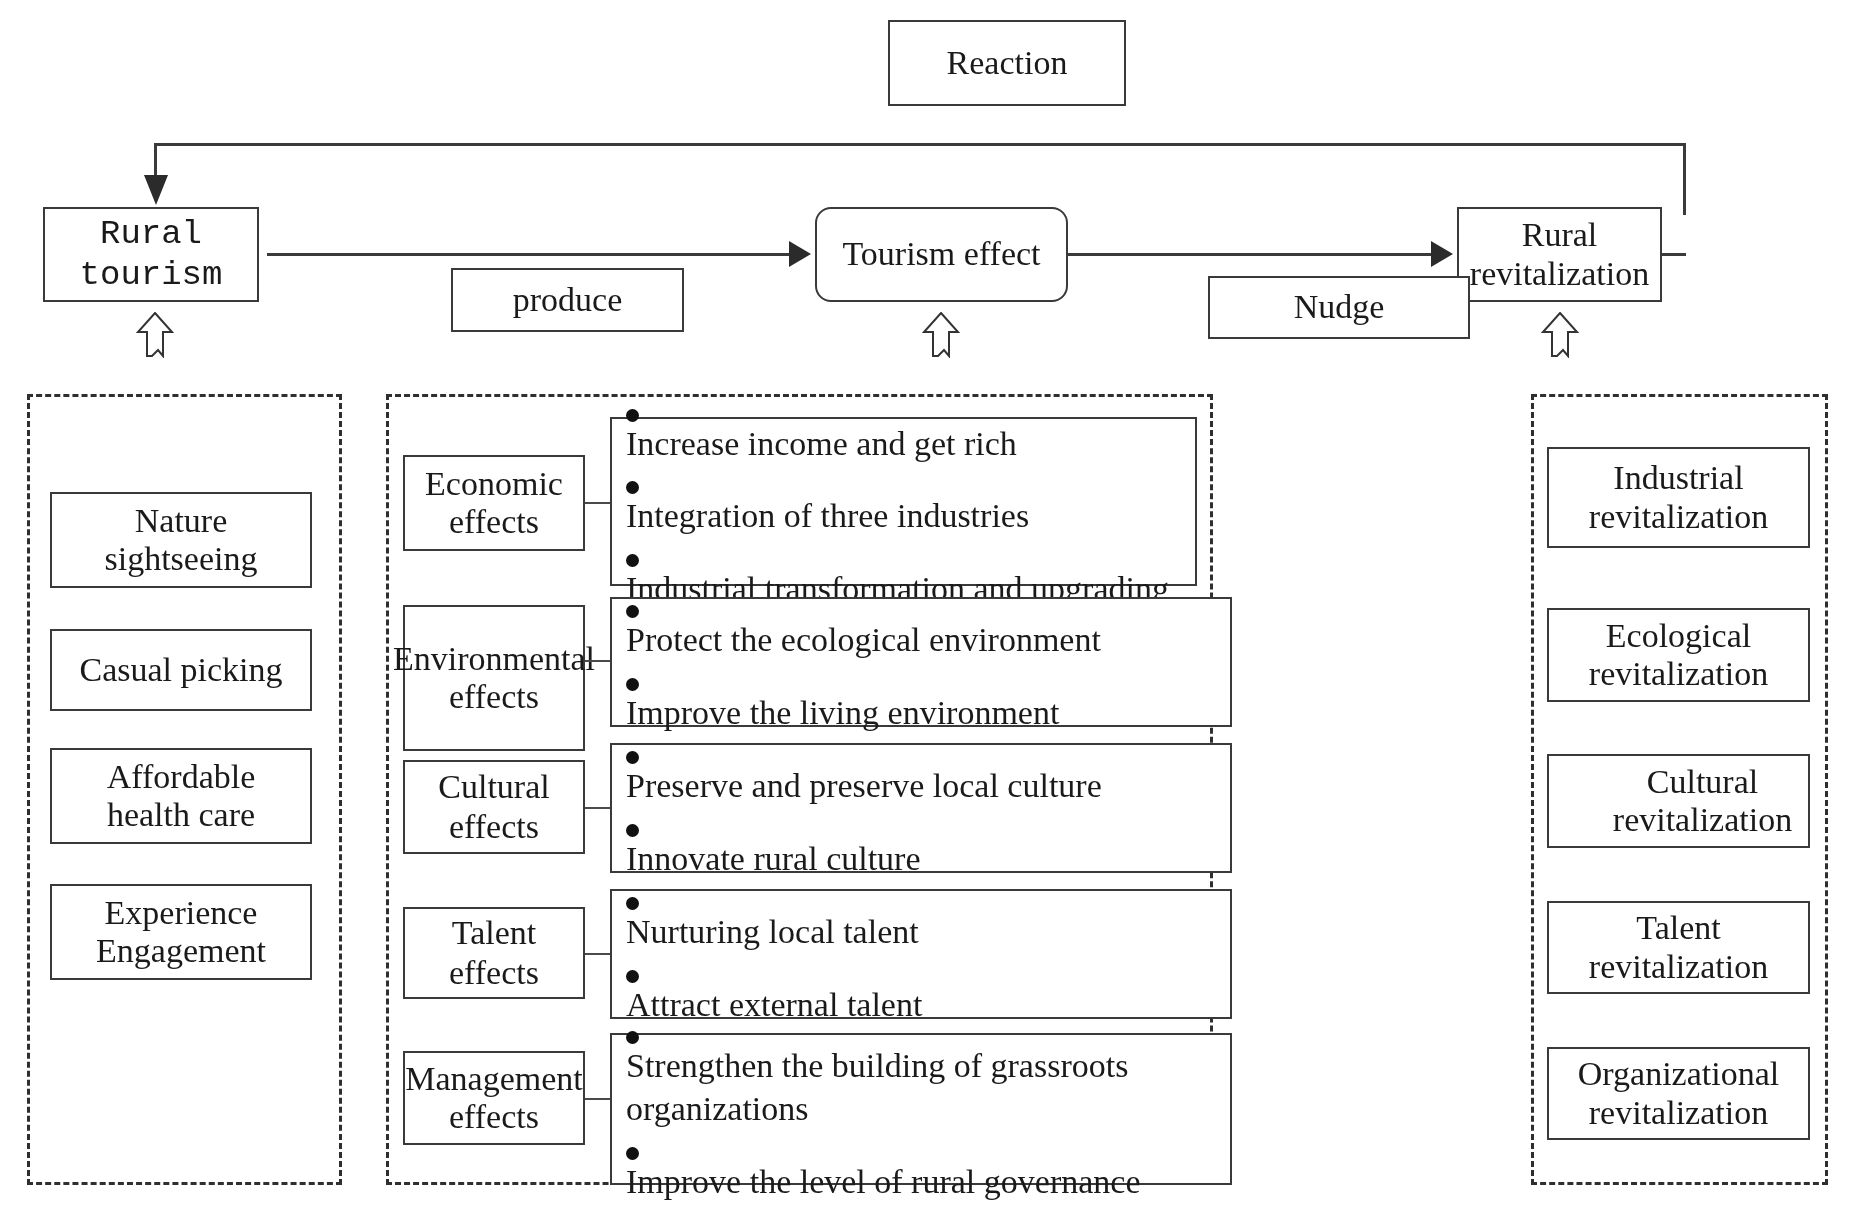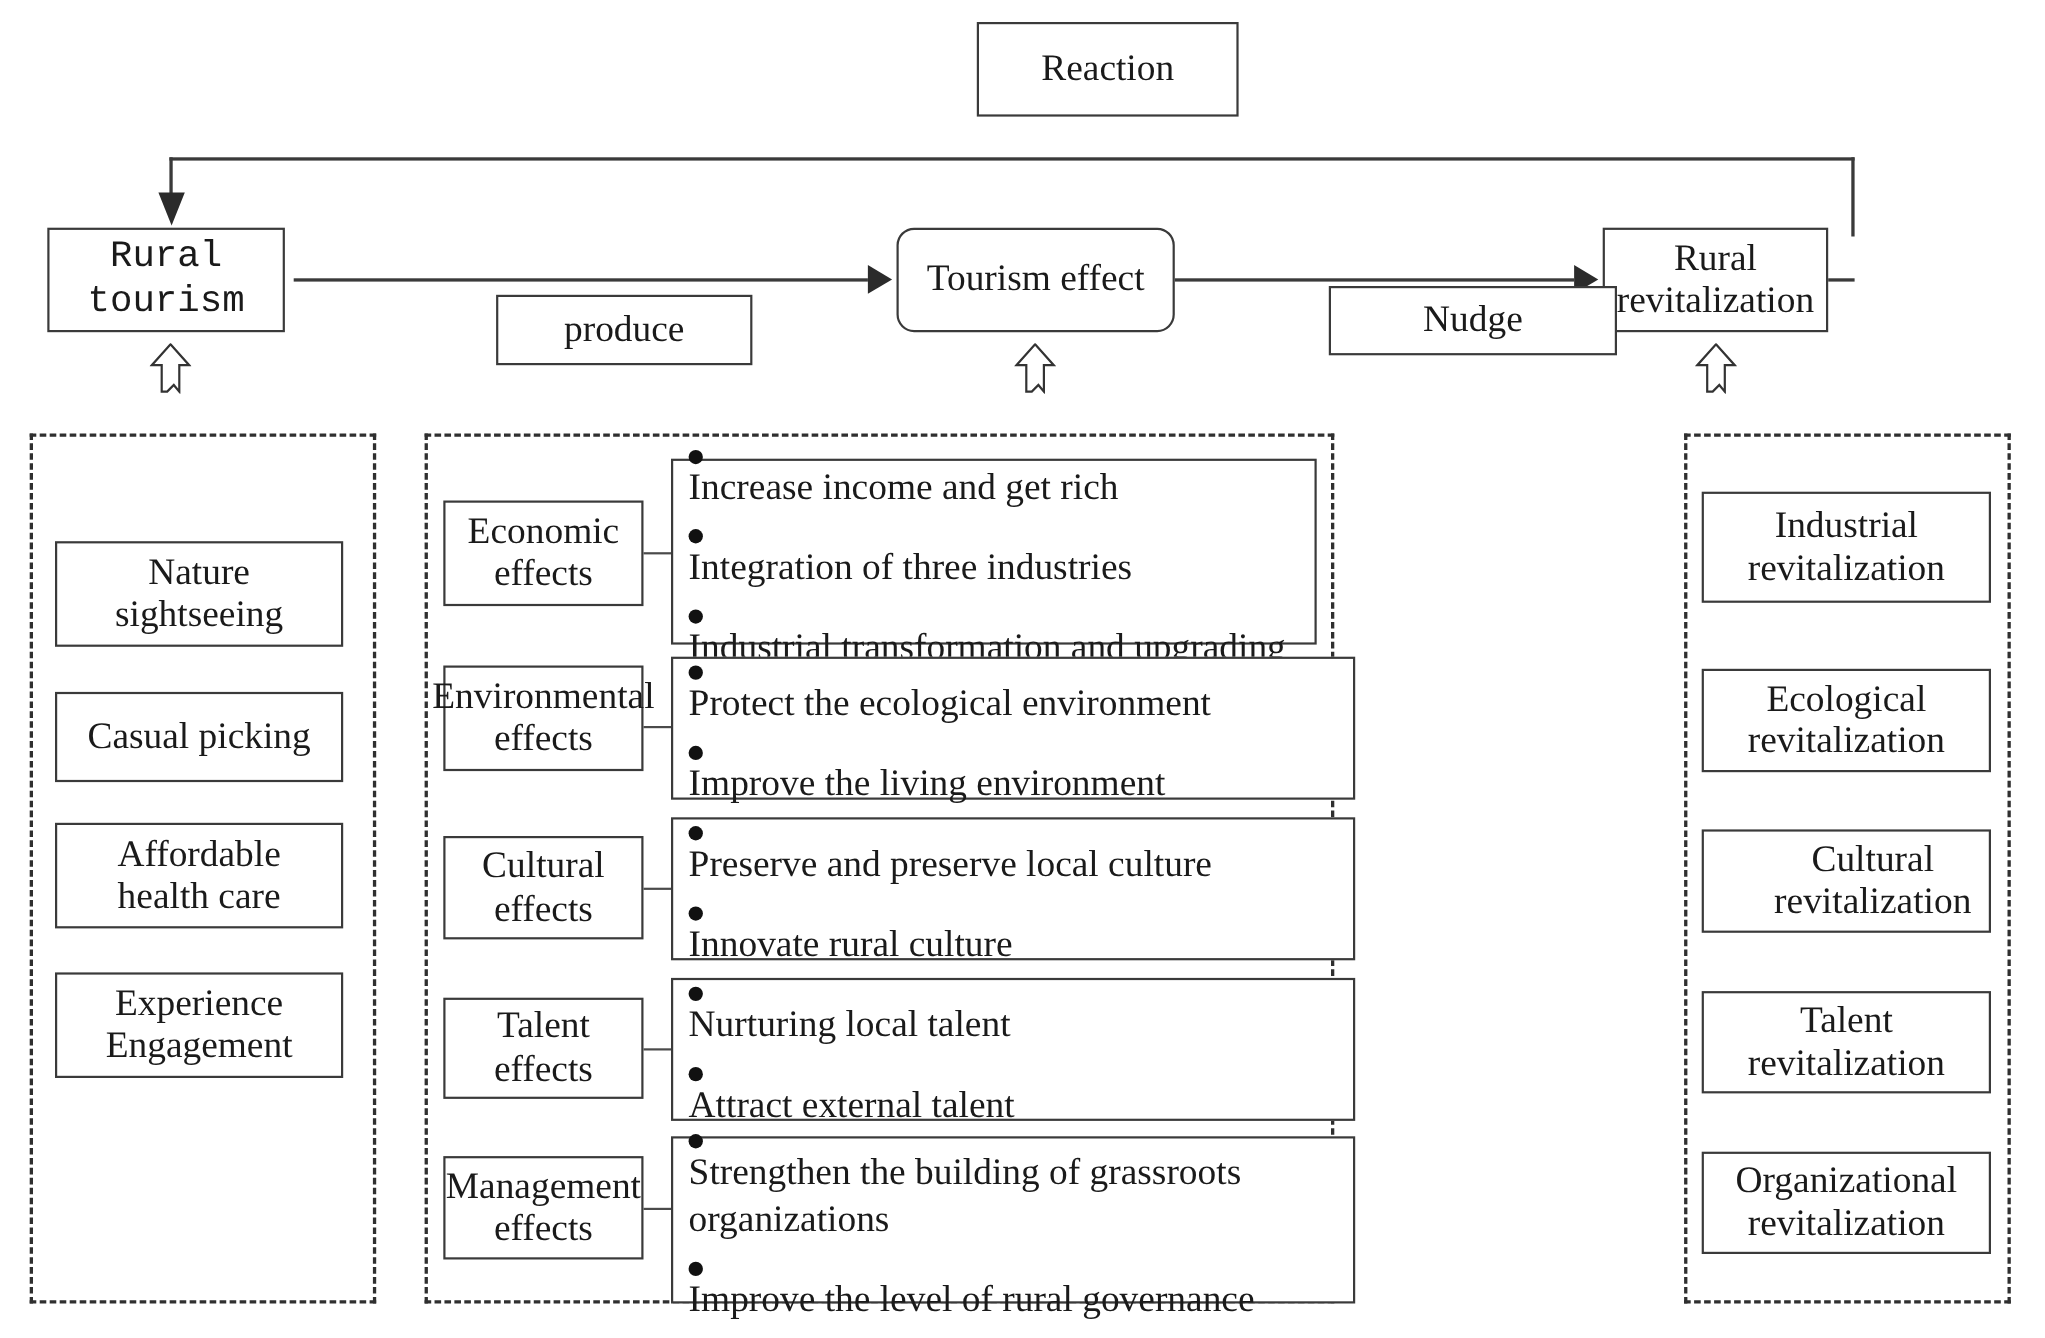--- a/index.html
+++ b/index.html
@@ -128,21 +128,21 @@
   <div class="arrow-right" style="left:1431px; top:241px;"></div>
 
   <div class="box two-line" style="left:1457px; top:207px; width:205px; height:95px;">
     <span style="white-space:pre-line;">Rural revitalization</span>
   </div>
   <div class="hline" style="left:1662px; top:253px; width:24px;"></div>
 
   <div class="box" style="left:451px; top:268px; width:233px; height:64px;">
     <span>produce</span>
   </div>
-  <div class="box" style="left:1208px; top:260px; width:262px; height:63px;">
+  <div class="box" style="left:1208px; top:276px; width:262px; height:63px;">
     <span>Nudge</span>
   </div>
 
   <svg class="hollow-up" style="left:136px; top:312px;" viewBox="0 0 38 46">
     <path d="M19 1 L36 20 L27 20 L27 44 L22 38 L16 44 L11 44 L11 20 L2 20 Z" fill="#ffffff" stroke="#333" stroke-width="2" stroke-linejoin="miter"></path>
   </svg>
   <svg class="hollow-up" style="left:922px; top:312px;" viewBox="0 0 38 46">
     <path d="M19 1 L36 20 L27 20 L27 44 L22 38 L16 44 L11 44 L11 20 L2 20 Z" fill="#ffffff" stroke="#333" stroke-width="2" stroke-linejoin="miter"></path>
   </svg>
   <svg class="hollow-up" style="left:1541px; top:312px;" viewBox="0 0 38 46">
@@ -182,21 +182,21 @@
     <div class="bullet-row">
       <span class="bullet-dot"></span>
       <span class="bullet-text">Integration of three industries</span>
     </div>
     <div class="bullet-row">
       <span class="bullet-dot"></span>
       <span class="bullet-text">Industrial transformation and upgrading</span>
     </div>
   </div>
 
-  <div class="box two-line" style="left:403px; top:605px; width:182px; height:96px;">
+  <div class="box two-line" style="left:403px; top:605px; width:182px; height:146px;">
     <span style="white-space:pre-line;">Environmental
 effects</span>
   </div>
   <div class="thinline" style="left:585px; top:660px; width:25px;"></div>
   <div class="bullet-box" style="left:610px; top:597px; width:622px; height:130px;">
     <div class="bullet-row">
       <span class="bullet-dot"></span>
       <span class="bullet-text">Protect the ecological environment</span>
     </div>
     <div class="bullet-row">

